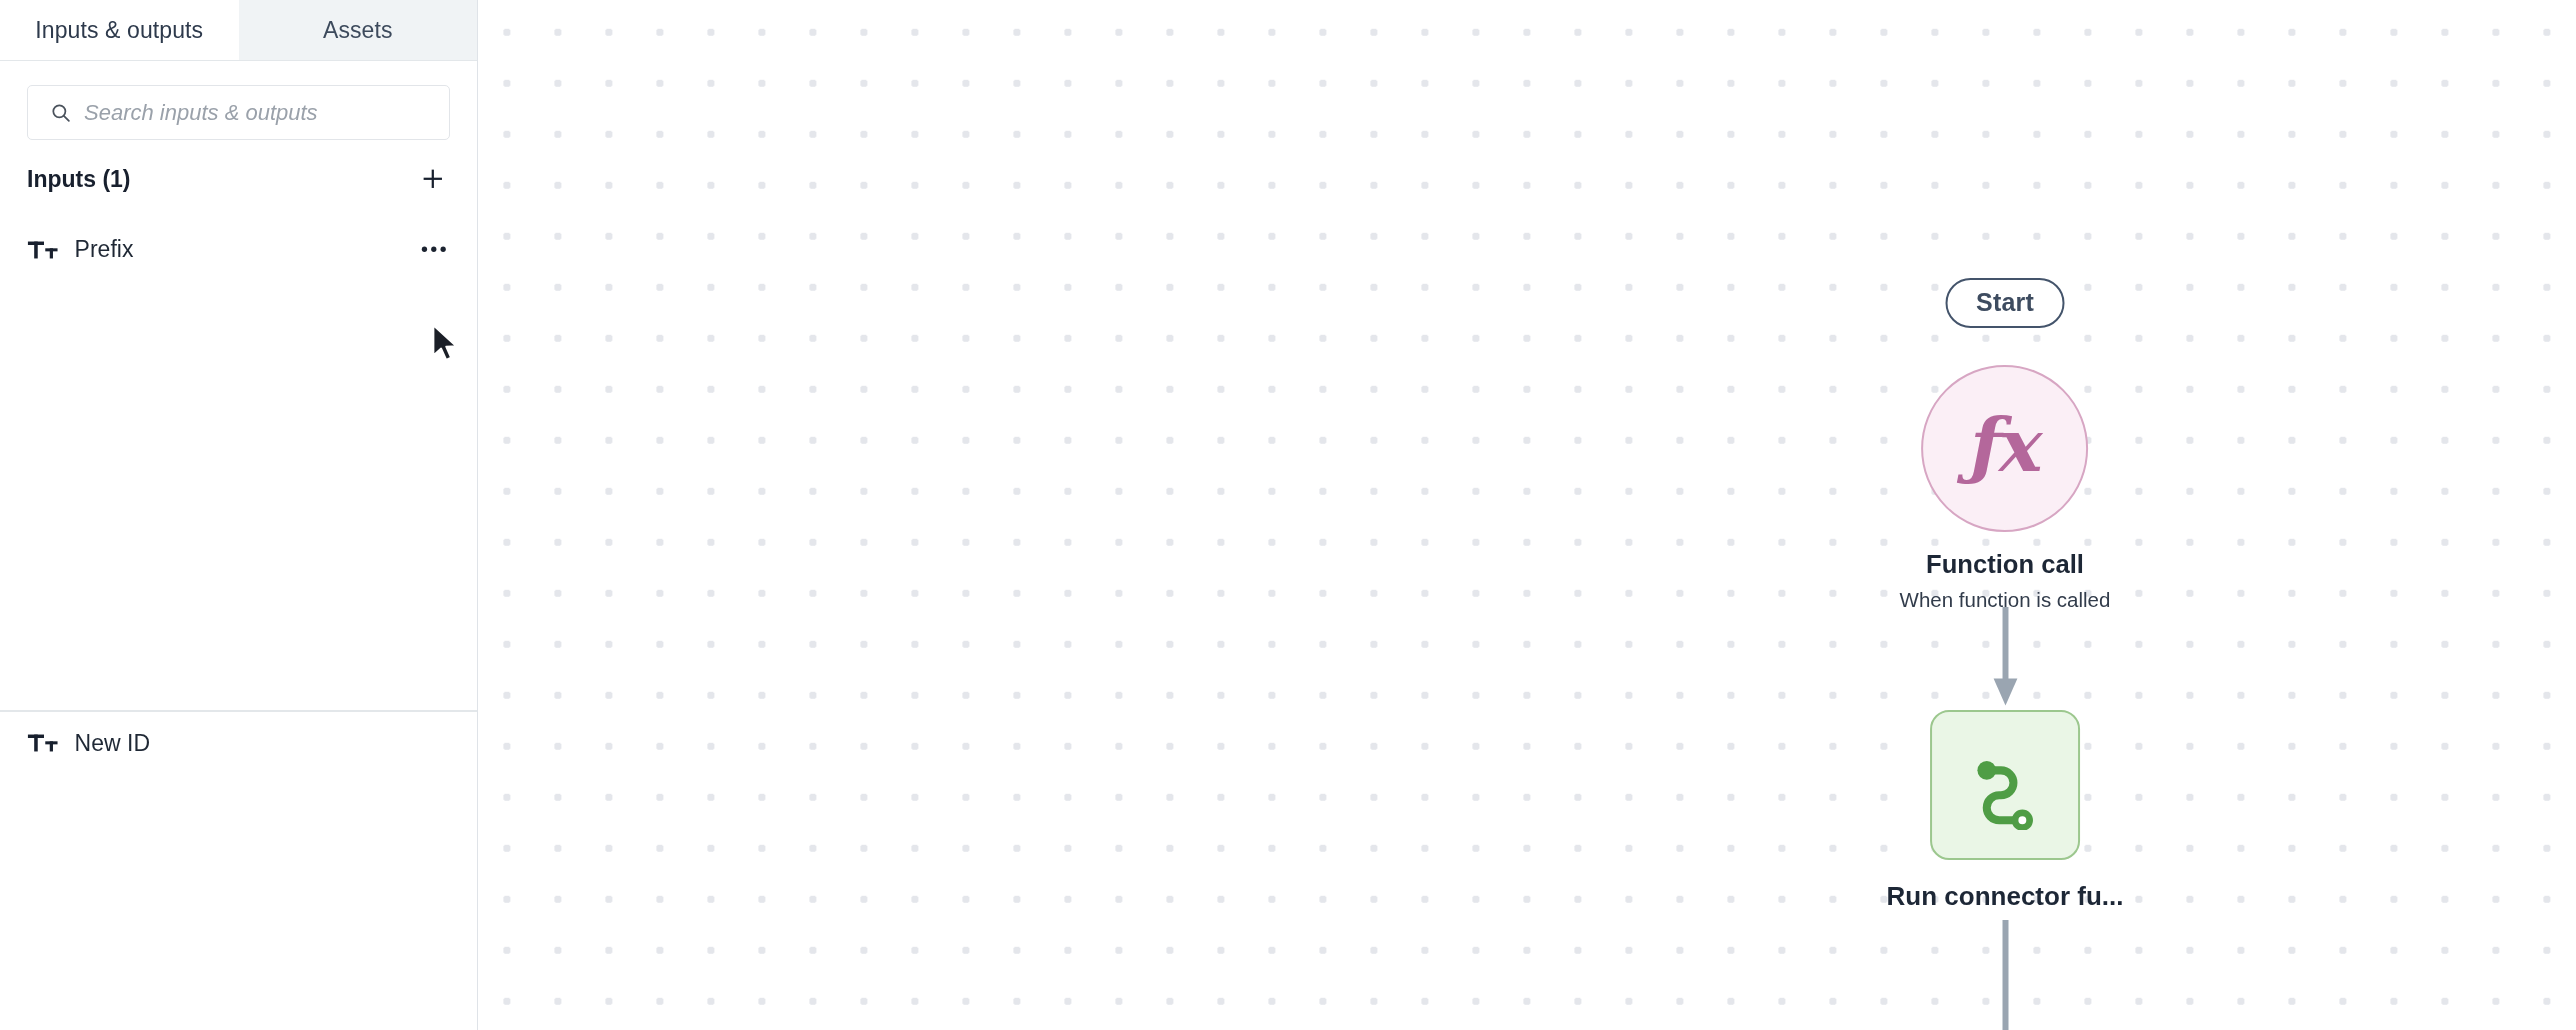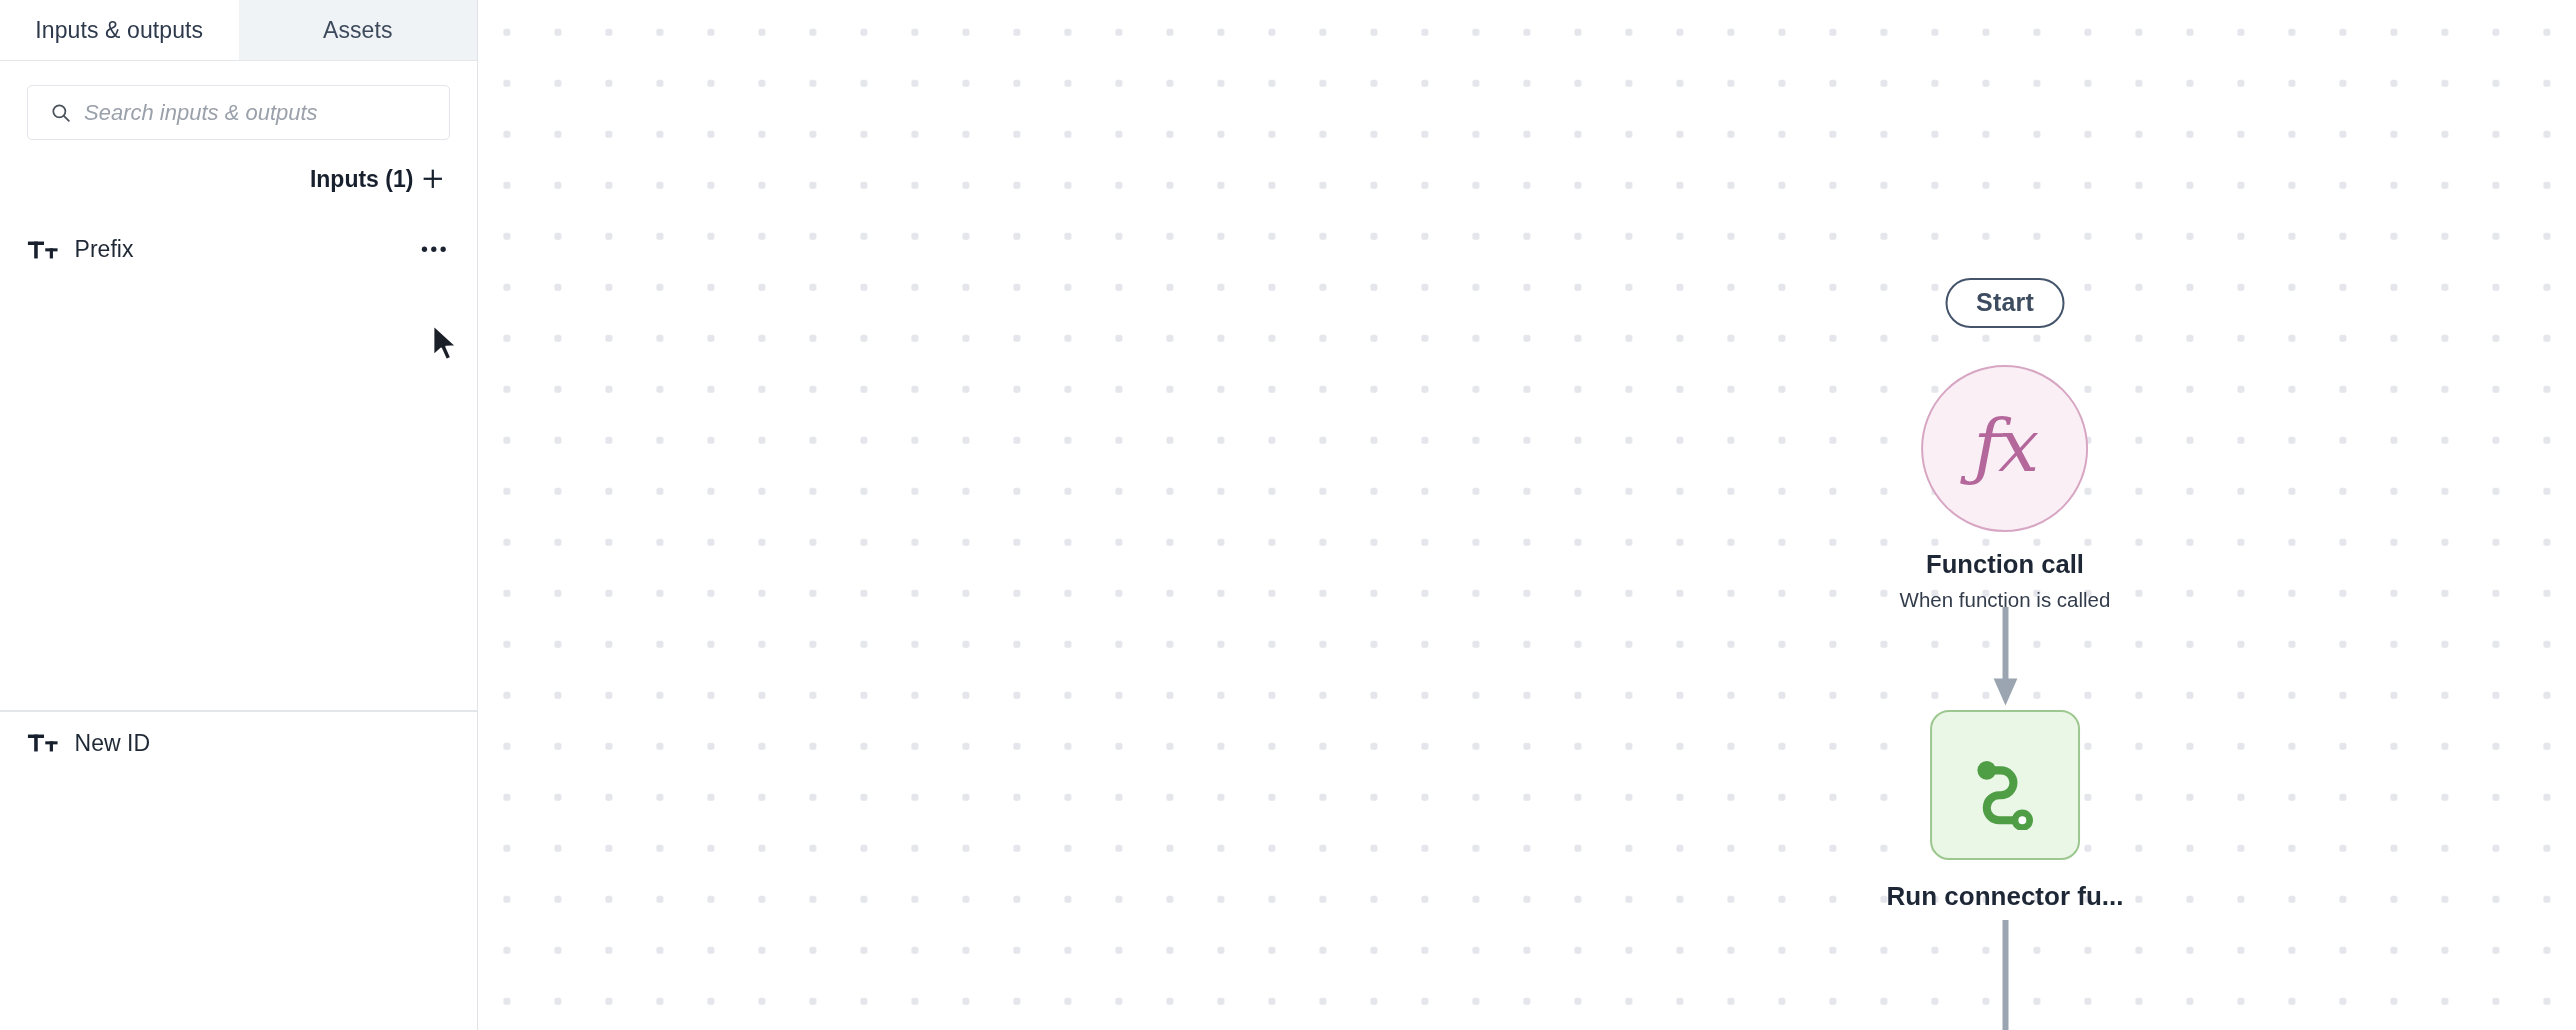--- a/index.html
+++ b/index.html
@@ -114,21 +114,20 @@
     height: 1.7px;
     background: #e3e7ea;
     width: 100%;
   }
   .section-header {
     height: 78px;
     display: flex;
     align-items: center;
     padding: 0 25.6px 0 27px;
     box-sizing: border-box;
-    text-align: right;
   }
   .section-title {
     font-size: 23px;
     font-weight: bold;
     color: #18202e;
     flex: 1;
     user-select: none;
   }
   .add-btn {
     width: 38px;
@@ -243,21 +242,21 @@
     background: #fbeff6;
     border: 2.6px solid #d7a6c3;
     display: flex;
     align-items: center;
     justify-content: center;
     box-sizing: border-box;
   }
   .fx-glyph {
     font-family: "DejaVu Serif", serif;
     font-style: italic;
-    font-weight: normal;
+    font-weight: bold;
     font-size: 73px;
     color: #b4679b;
     line-height: 1;
     letter-spacing: -2.6px;
     user-select: none;
     transform: translateY(-3.4px);
   }
   .node-title {
     margin-top: 18px;
     font-size: 25.6px;

